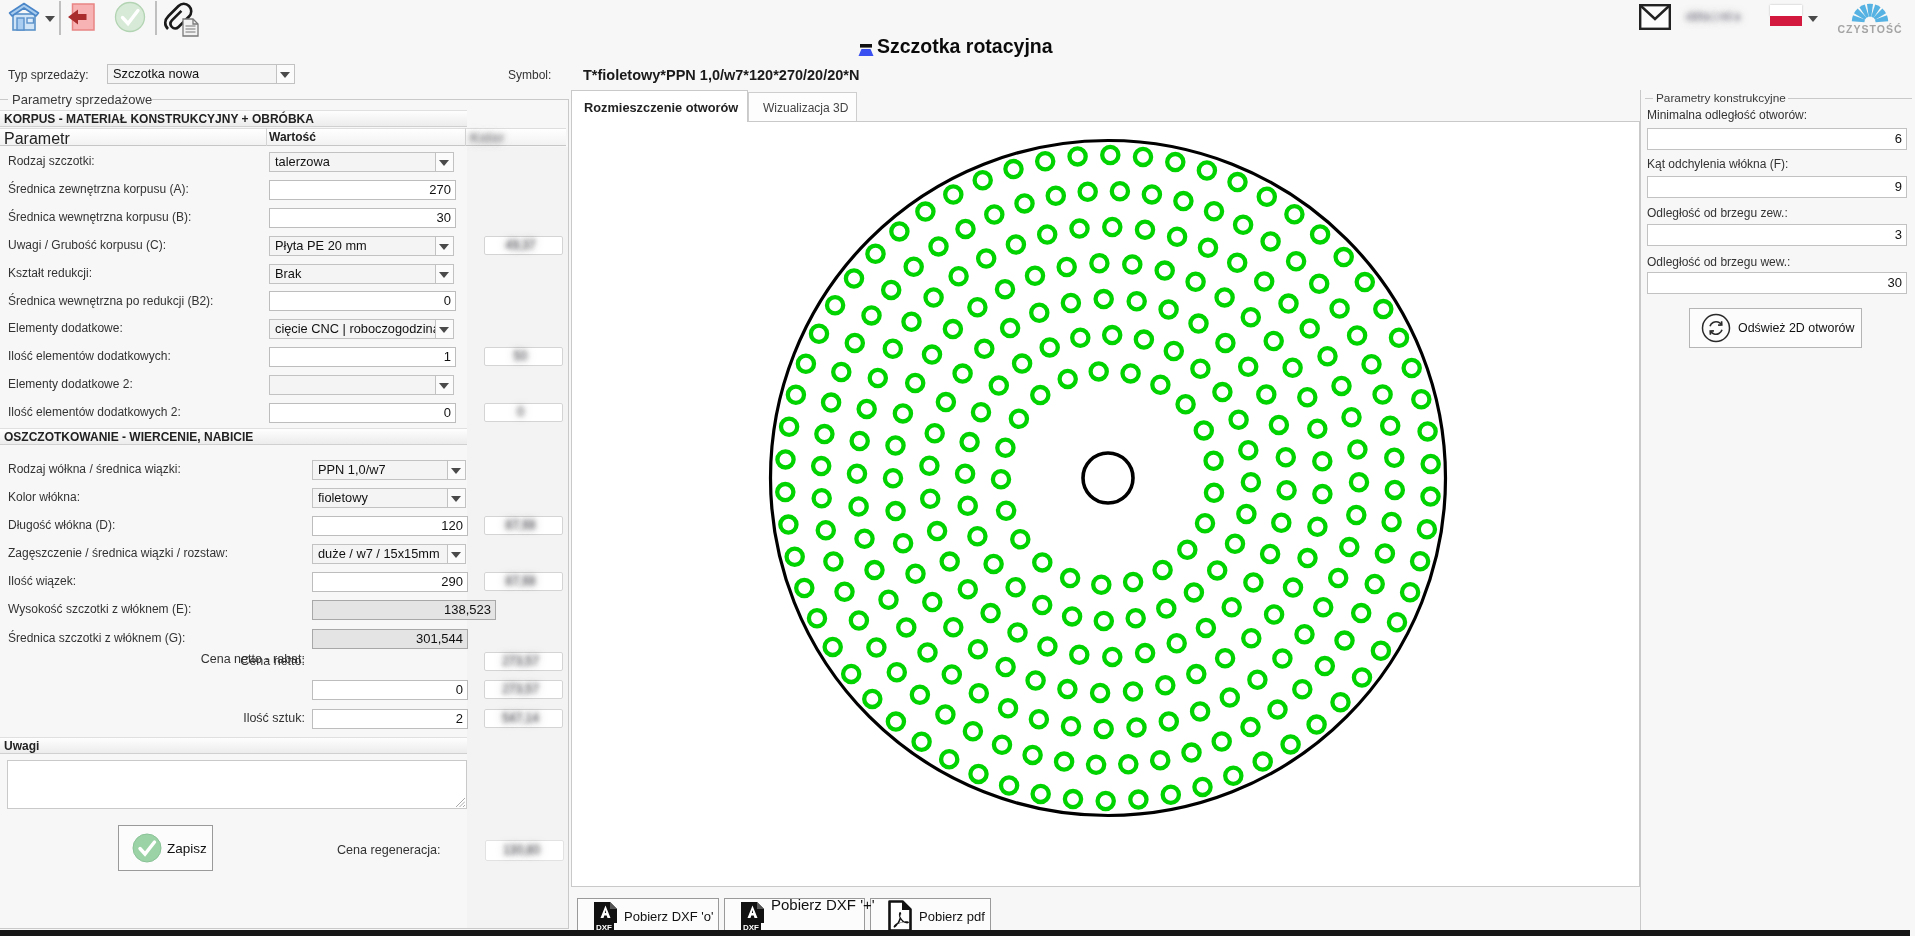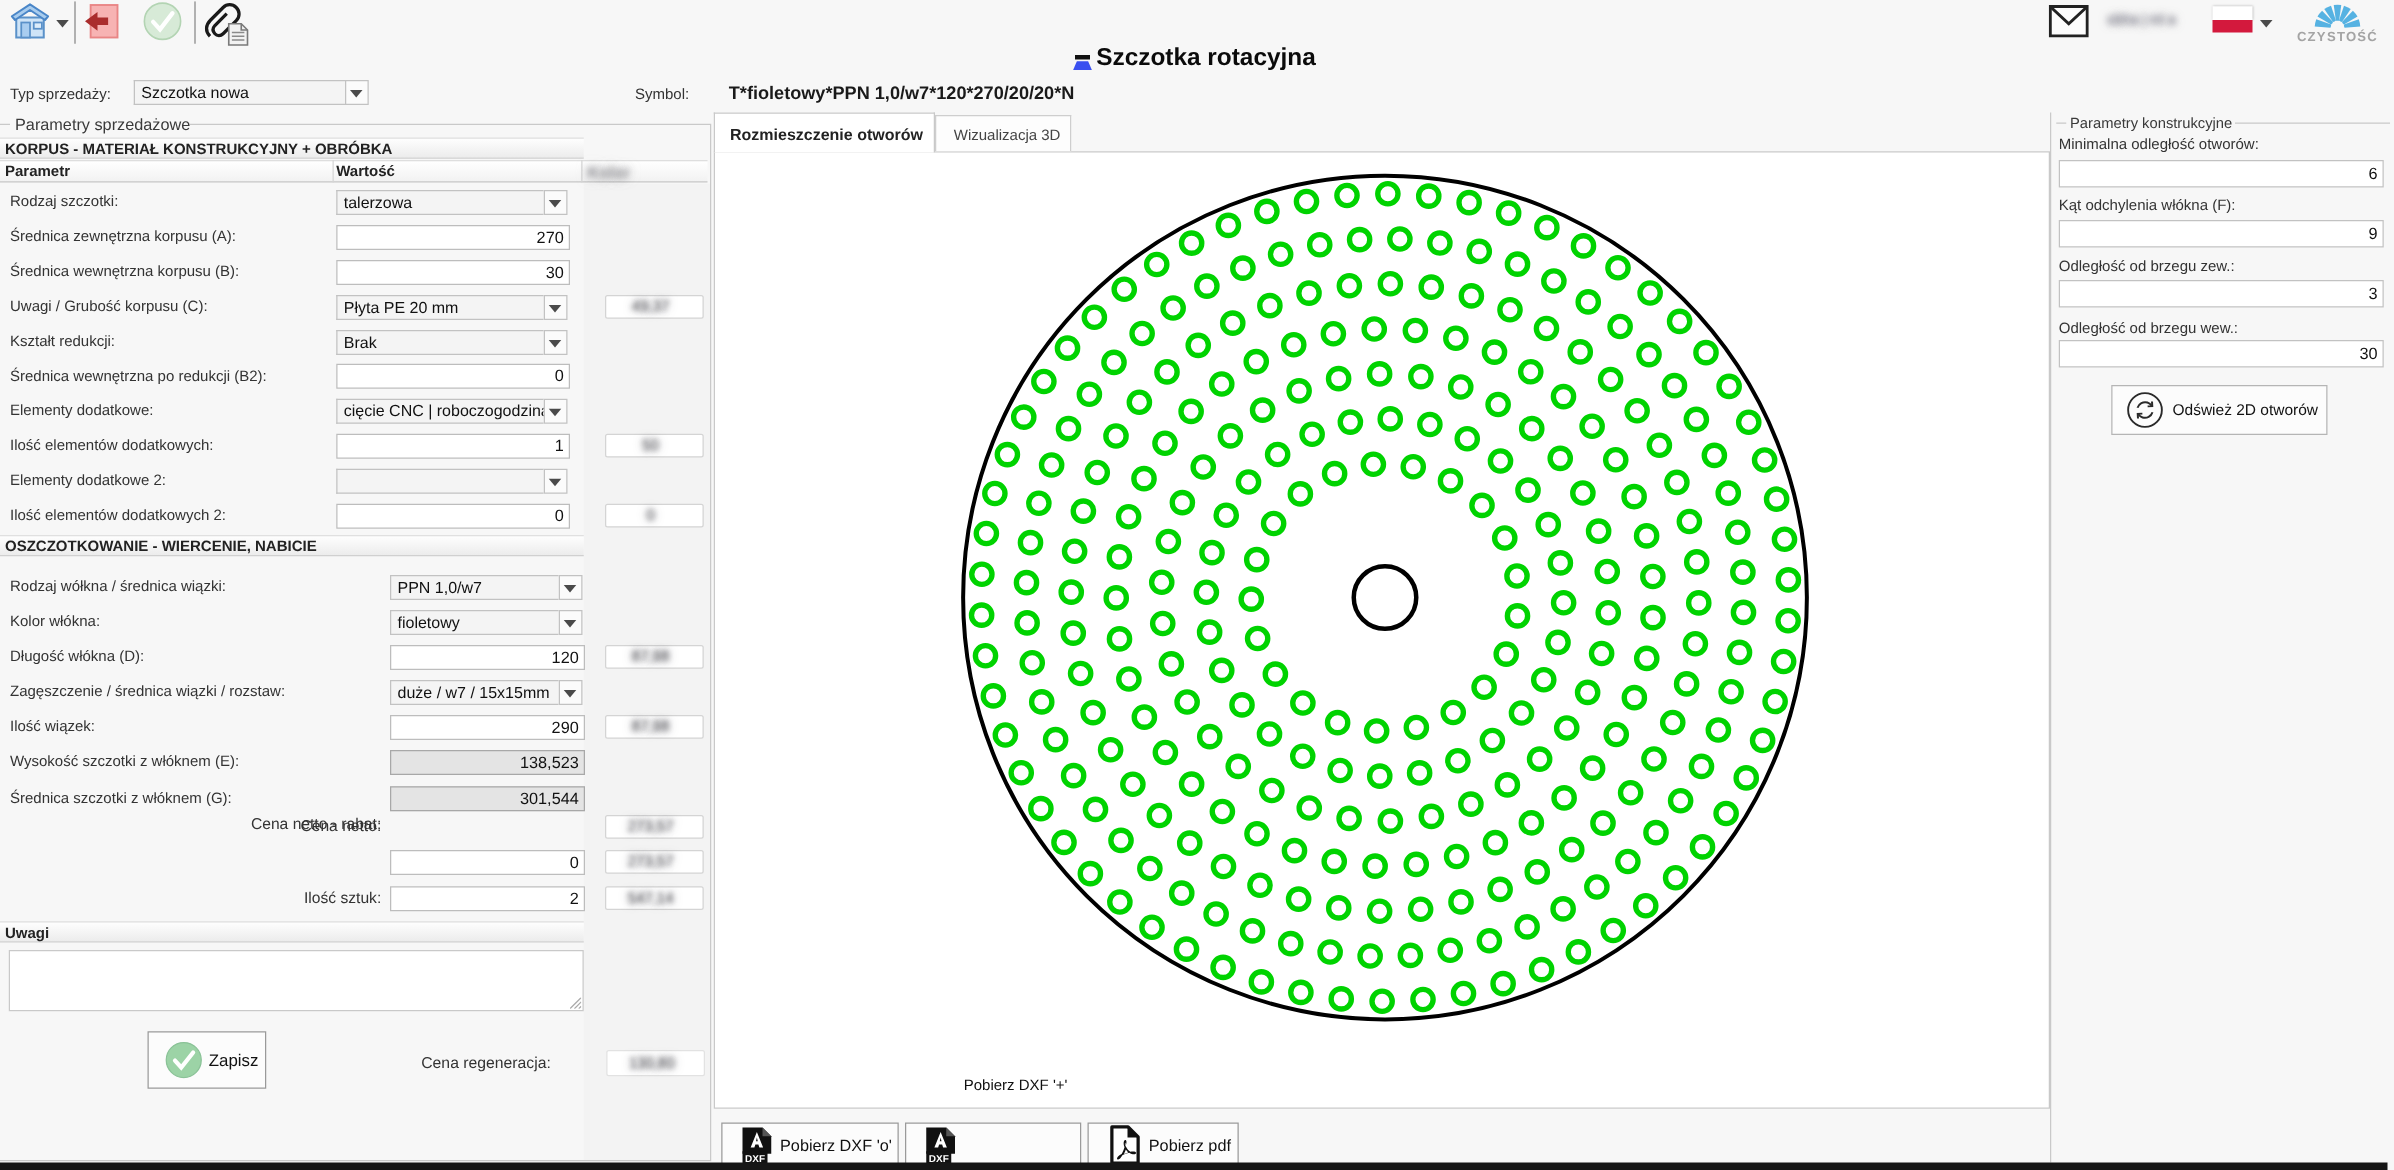--- a/index.html
+++ b/index.html
@@ -103,21 +103,21 @@
 <div class="flin" style="left:152px;top:99px;width:416px"></div>
 <div class="vlin" style="left:568px;top:99px;height:830px"></div>
 <div class="flin" style="left:0;top:928px;width:568px"></div>
 
 <div class="abs" style="left:467px;top:147px;width:101px;height:781px;background:#f3f3f3"></div>
 
 <div class="secthead" style="top:110px">KORPUS - MATERIAŁ KONSTRUKCYJNY + OBRÓBKA</div>
 
 <div class="abs" style="left:0;top:128px;width:566px;height:18px;background:linear-gradient(#ffffff,#f2f2f2);border-bottom:1px solid #c6c6c6;border-top:1px solid #dedede"></div>
 <div class="vlin" style="left:465px;top:128px;height:18px;border-color:#d5d5d5"></div>
-<div class="abs" style="left:4px;top:130px;font-size:12px;font-weight:bold;color:#222">Parametr</div>
+<div class="abs" style="left:4px;top:130px;font-size:16px;font-weight:normal;color:#222">Parametr</div>
 <div class="abs" style="left:269px;top:130px;font-size:12px;font-weight:bold;color:#222">Wartość</div>
 <div class="vlin" style="left:266px;top:128px;height:18px;border-color:#d5d5d5"></div>
 <div class="abs" style="left:470px;top:130px;font-size:13px;font-weight:bold;color:transparent;text-shadow:0 0 5px rgba(130,130,135,.85), 0 0 9px rgba(150,150,155,.6)">Kolor</div>
 
 <div class="lab" style="left:8px;top:154px">Rodzaj szczotki:</div>
 <div class="lab" style="left:8px;top:182px">Średnica zewnętrzna korpusu (A):</div>
 <div class="lab" style="left:8px;top:210px">Średnica wewnętrzna korpusu (B):</div>
 <div class="lab" style="left:8px;top:238px">Uwagi / Grubość korpusu (C):</div>
 <div class="lab" style="left:8px;top:266px">Kształt redukcji:</div>
 <div class="lab" style="left:8px;top:294px">Średnica wewnętrzna po redukcji (B2):</div>
@@ -171,21 +171,21 @@
     <i></i>
   </div>
 <div class="inp" style="left:312px;top:516px;width:156px">120</div>
 <div class="price" style="left:484px;top:516px">87,98</div>
 <div class="sel" style="left:312px;top:544px;width:135px"><span>duże / w7 / 15x15mm</span></div>
 <div class="caretbtn" style="left:447px;top:544px">
     <i></i>
   </div>
 <div class="inp" style="left:312px;top:572px;width:156px">290</div>
 <div class="price" style="left:484px;top:572px">87,98</div>
-<div class="inp ro" style="left:312px;top:600px;width:156px">138,523</div>
+<div class="inp ro" style="left:312px;top:600px;width:184px">138,523</div>
 <div class="inp ro" style="left:312px;top:629px;width:156px">301,544</div>
 <div class="lab rlab" style="left:0px;top:654px">Cena netto:</div>
 <div class="price" style="left:484px;top:652px">273,57</div>
 <div class="lab rlab" style="left:0px;top:652px">Cena netto - rabat:</div>
 <div class="inp" style="left:312px;top:680px;width:156px">0</div>
 <div class="price" style="left:484px;top:680px">273,57</div>
 <div class="lab rlab" style="left:0px;top:711px">Ilość sztuk:</div>
 <div class="inp" style="left:312px;top:709px;width:156px">2</div>
 <div class="price" style="left:484px;top:709px">547,14</div>
 
@@ -550,16 +550,16 @@
   <path d="M12.5 4.5 L7.5 17 h3 l0.8 -2.4 h2.4 l0.8 2.4 h3 Z M12.5 9 l0.7 3 h-1.4 Z" fill="#fff"></path>
   <rect x="1" y="20" width="20" height="10" fill="#111"></rect>
   <text x="11" y="28.5" text-anchor="middle" font-size="8" font-weight="bold" fill="#fff">DXF</text>
 </svg>
 <svg class="abs" style="left:887px;top:900px" width="26" height="32" viewBox="0 0 26 32">
   <path d="M2.5 1.5 h13 l8 8 v21 h-21 z" fill="#fff" stroke="#111" stroke-width="2.6" stroke-linejoin="round"></path>
   <path d="M15 1.5 l8.5 8.5 h-8.5 z" fill="#111"></path>
   <path d="M13.2 12 c1.2 0 1.3 2.2 0.3 4.8 c0.9 2 2.3 3.7 3.8 4.6 c2.5 -0.5 4.3 -0.2 4.6 0.8 c0.3 1 -1.4 1.6 -3.6 0.9 c-0.6 -0.2 -1.3 -0.5 -1.9 -0.9 c-2 0.4 -4 1.1 -5.5 1.9 c-1.3 2.3 -2.8 3.8 -3.8 3.5 c-1 -0.4 -0.5 -2 1.2 -3.3 c0.5 -0.4 1.2 -0.8 2 -1.2 c0.9 -1.6 1.8 -3.6 2.3 -5.4 c-0.7 -1.8 -0.9 -3.4 -0.5 -4.5 c0.2 -0.7 0.7 -1.2 1.1 -1.2 Z M13 14 c-0.2 0.9 -0.1 2 0.2 3.2 c0.4 -1.4 0.4 -2.7 -0.2 -3.2 Z M13.7 19.5 c-0.4 1.2 -1 2.5 -1.6 3.6 c1.1 -0.5 2.3 -0.9 3.5 -1.2 c-0.7 -0.7 -1.4 -1.5 -1.9 -2.4 Z" fill="#111"></path>
 </svg>
 <div class="abs" style="left:624px;top:909px;font-size:13px;color:#111">Pobierz DXF 'o'</div>
-<div class="abs" style="left:771px;top:861px;font-size:12px;color:#111">Pobierz DXF '+'</div>
+<div class="abs" style="left:771px;top:896px;font-size:15px;color:#111">Pobierz DXF '+'</div>
 <div class="abs" style="left:919px;top:909px;font-size:13px;color:#111">Pobierz pdf</div>
 
 <div class="abs" style="left:0;top:930px;width:1910px;height:6px;background:#161616"></div>
 
 </body></html>

